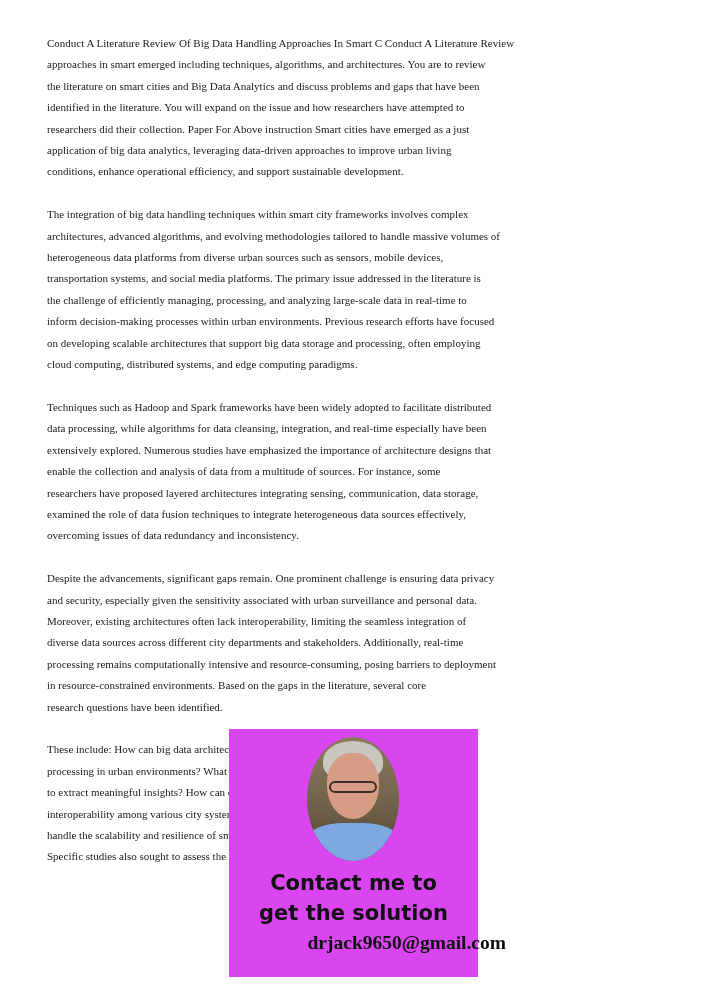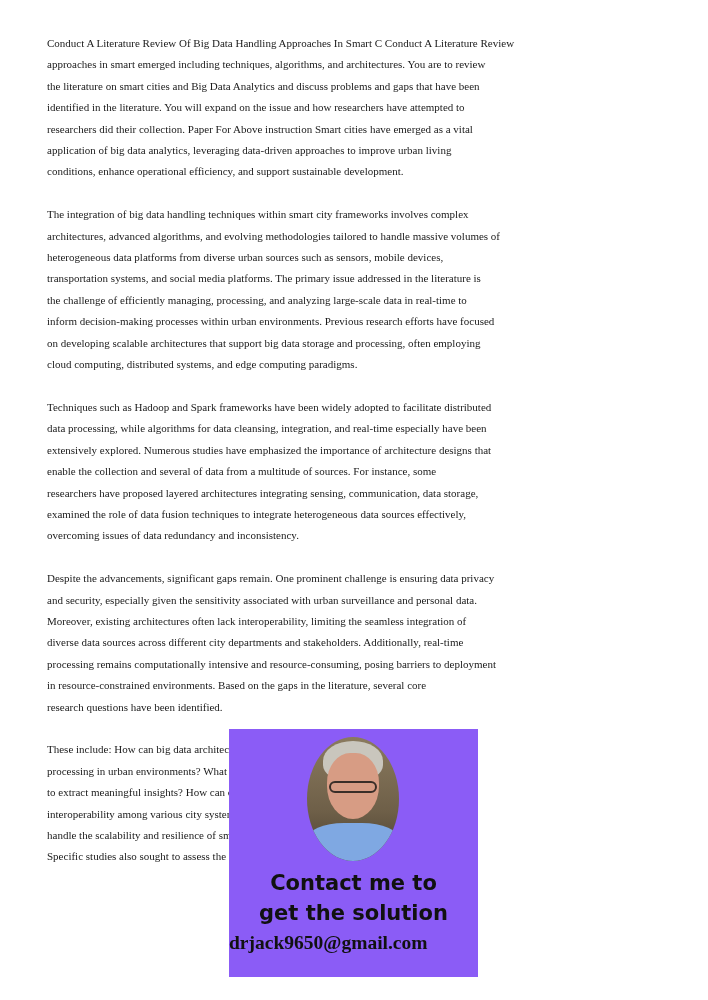--- a/index.html
+++ b/index.html
@@ -6,71 +6,71 @@
   body { width: 708px; height: 1000px; position: relative; overflow: hidden; }
   .page {
     position: absolute; left: 47px; top: 33px; width: 640px;
     font-family: "Liberation Serif", serif; font-size: 11px; line-height: 21.4px;
     color: #1a1a1a;
   }
   .para { margin: 0 0 21.4px 0; }
   .line { display: block; white-space: nowrap; }
   .ad {
     position: absolute; left: 229px; top: 729px; width: 249px; height: 248px;
-    background: #8b5cf6;
+    background: #d946ef;
   }
   .portrait {
     position: absolute; left: 78px; top: 8px; width: 92px; height: 124px;
     border-radius: 50%; overflow: hidden;
     background: linear-gradient(180deg, #8a7a5e 0%, #6e5f48 60%, #4a3f30 100%);
   }
   .hair { position: absolute; left: 16px; top: 4px; width: 60px; height: 40px; border-radius: 50% 50% 40% 40%; background: #c9c6bd; }
   .face { position: absolute; left: 20px; top: 16px; width: 52px; height: 66px; border-radius: 45% 45% 50% 50%; background: #d79c84; }
   .glasses { position: absolute; left: 22px; top: 44px; width: 48px; height: 12px; border: 2px solid #3a2e28; border-radius: 6px; box-sizing: border-box; }
   .shirt { position: absolute; left: 0; top: 86px; width: 92px; height: 40px; background: #7fa8e2; border-radius: 40% 40% 0 0; }
   .cta {
     position: absolute; left: 0; width: 249px; text-align: center;
     font-family: "DejaVu Sans", sans-serif; font-weight: bold; font-size: 21px; color: #111;
     line-height: 30px;
   }
   .cta1 { top: 139px; }
   .cta2 { top: 169px; }
   .email {
-    position: absolute; left: 0; top: 203px; width: 249px; text-align: left;
-    font-family: "Liberation Serif", serif; font-weight: bold; font-size: 19.5px; color: #111;
+    position: absolute; left: 0; top: 203px; width: 249px; text-align: right;
+    font-family: "Liberation Serif", serif; font-weight: bold; font-size: 19.5px; color: #111; padding-left: 28px;
   }
 </style>
 </head>
 <body>
 
 <div class="page">
   <p class="para">
     <span class="line">Conduct A Literature Review Of Big Data Handling Approaches In Smart C Conduct A Literature Review</span>
     <span class="line">approaches in smart emerged including techniques, algorithms, and architectures. You are to review</span>
     <span class="line">the literature on smart cities and Big Data Analytics and discuss problems and gaps that have been</span>
     <span class="line">identified in the literature. You will expand on the issue and how researchers have attempted to</span>
-    <span class="line">researchers did their collection. Paper For Above instruction Smart cities have emerged as a vital</span>
+    <span class="line">researchers did their collection. Paper For Above instruction Smart cities have emerged as a just</span>
     <span class="line">application of big data analytics, leveraging data-driven approaches to improve urban living</span>
     <span class="line">conditions, enhance operational efficiency, and support sustainable development.</span>
   </p>
   <p class="para">
     <span class="line">The integration of big data handling techniques within smart city frameworks involves complex</span>
     <span class="line">architectures, advanced algorithms, and evolving methodologies tailored to handle massive volumes of</span>
     <span class="line">heterogeneous data platforms from diverse urban sources such as sensors, mobile devices,</span>
     <span class="line">transportation systems, and social media platforms. The primary issue addressed in the literature is</span>
     <span class="line">the challenge of efficiently managing, processing, and analyzing large-scale data in real-time to</span>
     <span class="line">inform decision-making processes within urban environments. Previous research efforts have focused</span>
     <span class="line">on developing scalable architectures that support big data storage and processing, often employing</span>
     <span class="line">cloud computing, distributed systems, and edge computing paradigms.</span>
   </p>
   <p class="para">
     <span class="line">Techniques such as Hadoop and Spark frameworks have been widely adopted to facilitate distributed</span>
     <span class="line">data processing, while algorithms for data cleansing, integration, and real-time especially have been</span>
     <span class="line">extensively explored. Numerous studies have emphasized the importance of architecture designs that</span>
-    <span class="line">enable the collection and several of data from a multitude of sources. For instance, some</span>
+    <span class="line">enable the collection and analysis of data from a multitude of sources. For instance, some</span>
     <span class="line">researchers have proposed layered architectures integrating sensing, communication, data storage,</span>
     <span class="line">examined the role of data fusion techniques to integrate heterogeneous data sources effectively,</span>
     <span class="line">overcoming issues of data redundancy and inconsistency.</span>
   </p>
   <p class="para">
     <span class="line">Despite the advancements, significant gaps remain. One prominent challenge is ensuring data privacy</span>
     <span class="line">and security, especially given the sensitivity associated with urban surveillance and personal data.</span>
     <span class="line">Moreover, existing architectures often lack interoperability, limiting the seamless integration of</span>
     <span class="line">diverse data sources across different city departments and stakeholders. Additionally, real-time</span>
     <span class="line">processing remains computationally intensive and resource-consuming, posing barriers to deployment</span>

